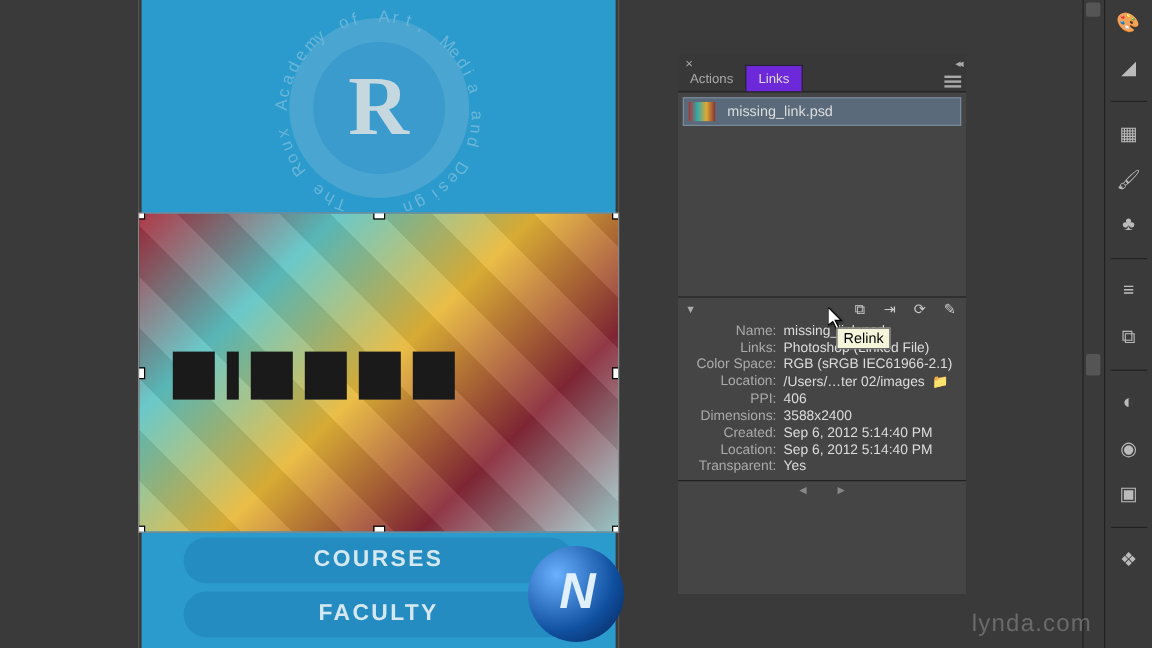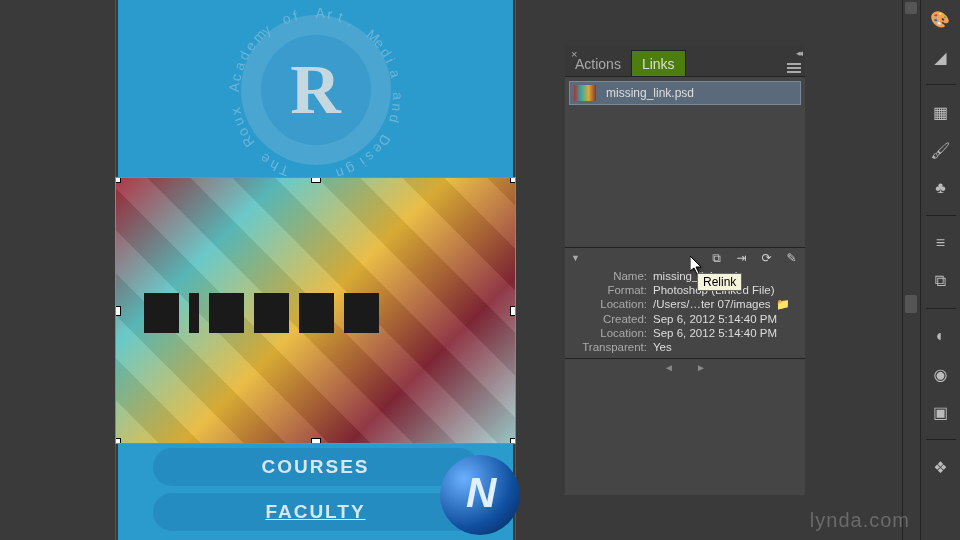--- a/index.html
+++ b/index.html
@@ -23,30 +23,30 @@
     .handles { position:absolute; inset:0; }
     .handle { position:absolute; width:8px; height:8px; background:#fff; outline:1px solid #000; }
     .handle.tl{left:-4px;top:-4px;} .handle.tr{right:-4px;top:-4px;} .handle.bl{left:-4px;bottom:-4px;} .handle.br{right:-4px;bottom:-4px;}
     .handle.tm{left:calc(50% - 4px);top:-4px;} .handle.bm{left:calc(50% - 4px);bottom:-4px;} .handle.ml{left:-4px;top:calc(50% - 4px);} .handle.mr{right:-4px;top:calc(50% - 4px);}
     .black-blocks { position: absolute; left: 28px; top: 115px; display: flex; gap: 10px; }
     .black-block { width: 35px; height: 40px; background: #1a1a1a; }
     .black-block.sm { width: 10px; }
     
     .button { position: absolute; width: 325px; height: 38px; left: 35px; background: #248cc0; border-radius: 19px; display: flex; align-items: center; justify-content: center; color: #d5e8f0; font-size: 19px; font-weight: bold; letter-spacing: 2px; }
     .btn-courses { top: 448px; }
-    .btn-faculty { top: 493px; text-decoration: underline; }
+    .btn-faculty { top: 493px; }
     
     .panel { position: absolute; left: 565px; top: 45px; width: 240px; height: 450px; background: #454545; }
     .panel-header { height: 32px; background: #383838; display: flex; align-items: flex-end; position: relative; border-bottom: 1px solid #222; }
     .panel-close { position: absolute; left: 6px; top: 3px; color: #aaa; font-size: 11px; cursor: pointer; }
     .panel-menu { position: absolute; right: 4px; top: 18px; width: 14px; height: 10px; display:flex; flex-direction:column; justify-content:space-between; cursor:pointer;}
     .panel-menu span{height:2px;background:#aaa;}
     .panel-collapse { position:absolute; right:4px; top:3px; color:#aaa; font-size:9px; letter-spacing:-2px;}
-    .tab { padding: 5px 10px 4px; color: #aaa; font-size: 14px; cursor: pointer; }
-    .tab.active { background: #4d7c0f; color: #ddd; border-top:1px solid #222; border-left:1px solid #222; border-right:1px solid #222;}
+    .tab { padding: 5px 10px 4px; color: #aaa; font-size: 11px; cursor: pointer; }
+    .tab.active { background: #6d28d9; color: #ddd; border-top:1px solid #222; border-left:1px solid #222; border-right:1px solid #222;}
     
     .links-list { padding: 4px; height: 170px; overflow: auto; }
     .link-row { display: flex; align-items: center; padding: 3px 4px; background: #5a6a7a; border:1px solid #7a8a9a; }
     .link-thumb { width: 22px; height: 16px; background: linear-gradient(90deg,#a33,#3aa,#da3,#833); margin-right: 10px; }
     .link-name { color: #ddd; font-size: 12px; }
     
     .info-header { height: 20px; border-top:1px solid #222; display:flex; align-items:center; padding: 0 6px; position:relative;}
     .info-toggle { color:#aaa; font-size:9px; cursor:pointer;}
     .info-icons { position:absolute; right:6px; display:flex; gap:10px; align-items:center;}
     .info-icon { width:15px; height:15px; color:#ccc; cursor:pointer; display:flex;align-items:center;justify-content:center;font-size:12px;}
@@ -180,26 +180,38 @@
         <div class="info-icon">⟳</div>
         <div class="info-icon">✎</div>
       </div>
     </div>
     <div class="info-body">
       <div class="info-row">
           <div class="info-label">Name:</div>
           <div class="info-value">missing_link.psd</div>
         </div>
       <div class="info-row">
-          <div class="info-label">Format:</div>
+          <div class="info-label">Links:</div>
           <div class="info-value">Photoshop (Linked File)</div>
         </div>
       <div class="info-row">
+          <div class="info-label">Color Space:</div>
+          <div class="info-value">RGB (sRGB IEC61966-2.1)</div>
+        </div>
+      <div class="info-row">
           <div class="info-label">Location:</div>
-          <div class="info-value"><span>/Users/…ter 07/images</span><span class="folder-ico">📁</span></div>
+          <div class="info-value"><span>/Users/…ter 02/images</span><span class="folder-ico">📁</span></div>
+        </div>
+      <div class="info-row">
+          <div class="info-label">PPI:</div>
+          <div class="info-value">406</div>
+        </div>
+      <div class="info-row">
+          <div class="info-label">Dimensions:</div>
+          <div class="info-value">3588x2400</div>
         </div>
       <div class="info-row">
           <div class="info-label">Created:</div>
           <div class="info-value">Sep 6, 2012 5:14:40 PM</div>
         </div>
       <div class="info-row">
           <div class="info-label">Location:</div>
           <div class="info-value">Sep 6, 2012 5:14:40 PM</div>
         </div>
       <div class="info-row">

